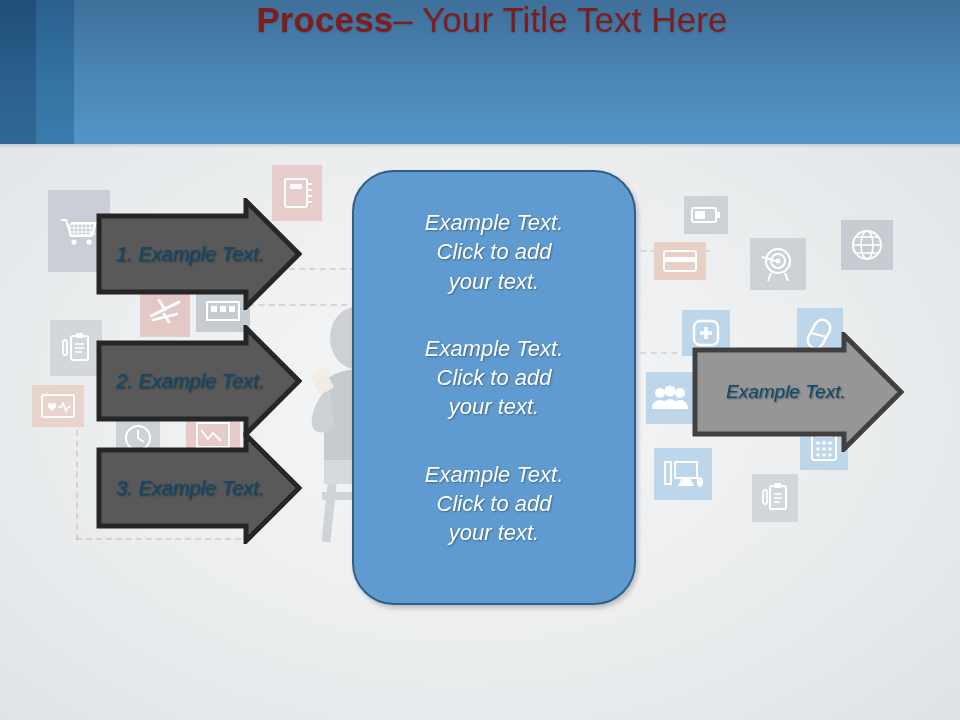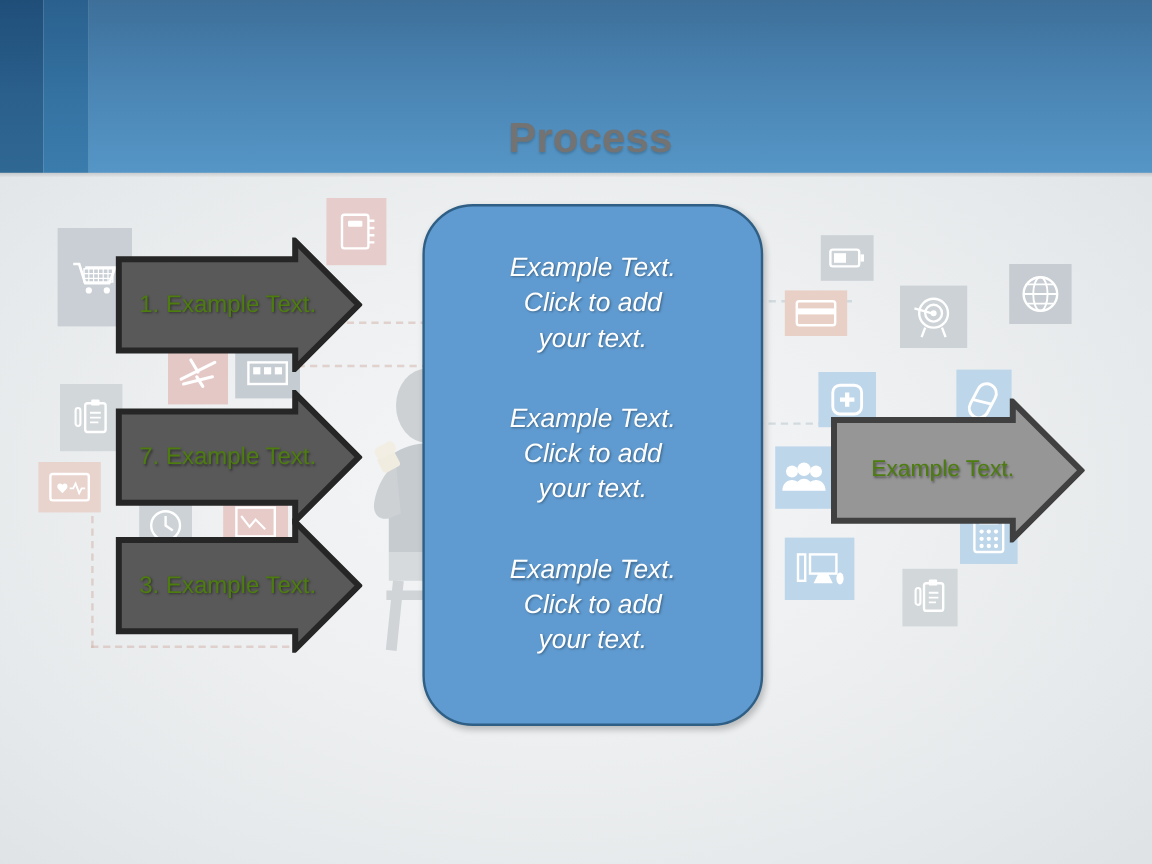--- a/index.html
+++ b/index.html
@@ -30,32 +30,32 @@
   #header{position:absolute;left:0;top:0;width:960px;height:144px;}
   .hb1{position:absolute;left:0;top:0;width:36px;height:144px;
        background:linear-gradient(180deg,#1f4e79 0%,#2b5f8c 55%,#2f6893 100%);}
   .hb2{position:absolute;left:36px;top:0;width:38px;height:144px;
        background:linear-gradient(180deg,#2a608e 0%,#3472a1 55%,#3a7cac 100%);}
   .hb3{position:absolute;left:74px;top:0;width:886px;height:144px;
        background:linear-gradient(180deg,#3d6f99 0%,#4a84b3 48%,#5596c6 100%);}
   .hshadow{position:absolute;left:0;top:144px;width:960px;height:4px;
        background:linear-gradient(180deg,rgba(0,0,0,.13),rgba(0,0,0,0));}
   #slide-title{position:absolute;left:74px;top:0;width:836px;height:136px;
-       display:flex;align-items:flex-end;justify-content:center;
-       color:#737373;font-size:35px;letter-spacing:.1px;white-space:nowrap;
+       display:flex;align-items:flex-start;justify-content:center;
+       color:#7f1d1d;font-size:35px;letter-spacing:.1px;white-space:nowrap;
        text-shadow:0 1px 2px rgba(0,0,0,.18);}
   #slide-title .tbold{font-weight:bold;}
   #slide-title .tlight{font-weight:normal;}
 
   
   .arrow{position:absolute;}
   .arrow svg{display:block;position:absolute;left:0;top:0;}
   .arrow-label{position:absolute;display:flex;align-items:center;
-     color:#4d7c0f;white-space:nowrap;
-     text-shadow:1px 1px 2px rgba(0,0,0,.45);}
+     color:#0c4a6e;white-space:nowrap;
+     text-shadow:1px 1px 2px rgba(0,0,0,.45);font-style:italic;}
 
   .arrow-left .arrow-label{font-size:20px;left:20px;top:0;height:100%;}
   .arrow-right .arrow-label{font-size:19px;left:34px;top:0;height:100%;}
 
   
   #center-box{position:absolute;left:352px;top:170px;width:284px;height:435px;
      background:#5f9bd1;border:2px solid #2f5f85;border-radius:42px;
      box-shadow:2px 3px 5px rgba(0,0,0,.22);
      display:flex;flex-direction:column;align-items:center;
      justify-content:flex-start;padding-top:36px;box-sizing:border-box;}
@@ -248,36 +248,37 @@
       </svg>
     </div>
   </div>
 
   <div id="header">
     <div class="hb1"></div>
     <div class="hb2"></div>
     <div class="hb3"></div>
     <div id="slide-title">
       <span class="tbold">Process</span>
+        <span class="tlight"> – Your Title Text Here</span>
     </div>
   </div>
   <div class="hshadow"></div>
 
   <div class="arrow arrow-left" style="left:96px;top:198px;width:206px;height:112px;">
     <svg width="206" height="112" viewBox="0 0 206 112">
       <polygon points="3,18 150,18 150,3 203,56 150,109 150,94 3,94" fill="#595959" stroke="#262626" stroke-width="5" stroke-linejoin="miter"></polygon>
     </svg>
     <span class="arrow-label">1. Example Text.</span>
   </div>
 
   <div class="arrow arrow-left" style="left:96px;top:325px;width:206px;height:112px;">
     <svg width="206" height="112" viewBox="0 0 206 112">
       <polygon points="3,18 150,18 150,3 203,56 150,109 150,94 3,94" fill="#595959" stroke="#262626" stroke-width="5" stroke-linejoin="miter"></polygon>
     </svg>
-    <span class="arrow-label">7. Example Text.</span>
+    <span class="arrow-label">2. Example Text.</span>
   </div>
 
   <div class="arrow arrow-left" style="left:96px;top:432px;width:206px;height:112px;">
     <svg width="206" height="112" viewBox="0 0 206 112">
       <polygon points="3,18 150,18 150,3 203,56 150,109 150,94 3,94" fill="#595959" stroke="#262626" stroke-width="5" stroke-linejoin="miter"></polygon>
     </svg>
     <span class="arrow-label">3. Example Text.</span>
   </div>
 
   <div id="center-box">

